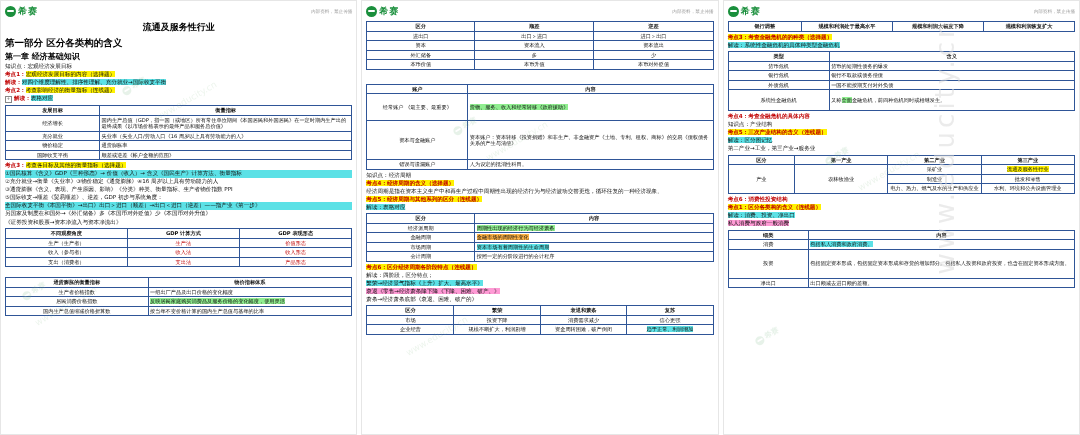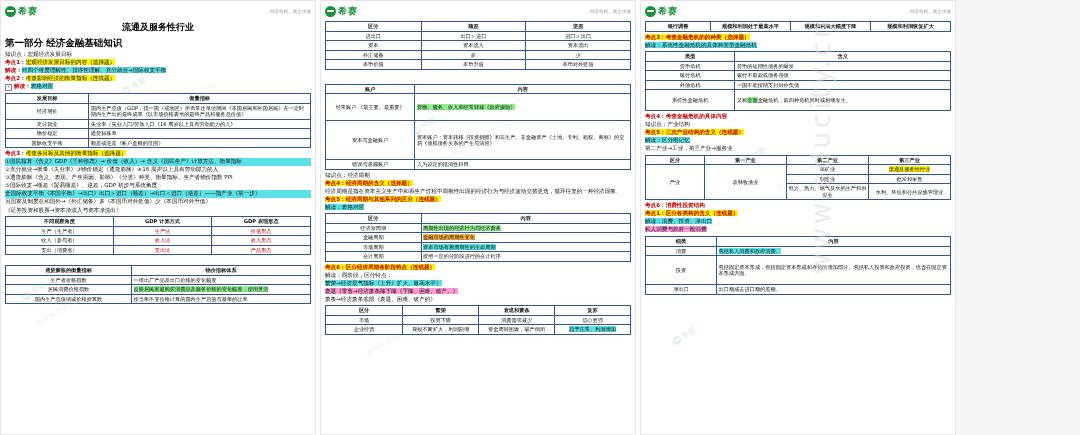--- a/index.html
+++ b/index.html
@@ -1,17 +1,17 @@
 <!DOCTYPE html>
 <html lang="zh"><head>
 <meta charset="utf-8">
 <style>
   html,body{margin:0;padding:0;background:#f5f5f5;}
   body{font-family:"DejaVu Sans","Liberation Sans",sans-serif;}
-  .page{width:956px;height:435px;position:relative;background:#ffffff;display:flex;gap:4px;padding:0;box-sizing:border-box;overflow:hidden;}
+  .page{width:1080px;height:435px;position:relative;background:#ffffff;display:flex;gap:4px;padding:0;box-sizing:border-box;overflow:hidden;}
   .col{flex:1;position:relative;background:#fff;border:1px solid #e6e6e6;box-sizing:border-box;overflow:hidden;padding:2px 4px 2px 4px;}
   
   .brandbar{display:flex;align-items:center;justify-content:space-between;height:16px;margin-bottom:2px;}
   .brand{display:flex;align-items:center;gap:2px;}
   .brand .logo{width:11px;height:11px;border-radius:50%;background:#1a8f3c;display:inline-block;position:relative;}
   .brand .logo::after{content:"";position:absolute;left:2px;top:4.5px;width:7px;height:2px;background:#fff;border-radius:1px;}
   .brand .bname{font-size:9px;font-weight:bold;color:#1a8f3c;letter-spacing:1px;}
   .brandnote{font-size:4.6px;color:#9a9a9a;white-space:nowrap;}
   
   .wm{position:absolute;pointer-events:none;opacity:.16;color:#8fbf8f;font-size:9px;transform:rotate(-30deg);white-space:nowrap;}
@@ -57,21 +57,22 @@
         <span class="t">希赛</span>
       </div>
     <div class="wm" style="left:150px;top:95px;">www.educity.cn</div>
     <div class="wm" style="left:30px;top:300px;">www.educity.cn</div>
     <div class="wmlogo" style="left:20px;top:285px;">
         <span class="l"></span>
         <span class="t">希赛</span>
       </div>
 
     <div class="doc-title">流通及服务性行业</div>
-    <div class="h1">第一部分 经济金融基础知识</div>
+    <div class="h1">第一部分 区分各类构的含义</div>
+    <div class="h2">第一章 经济基础知识</div>
     <div class="line">知识点：宏观经济发展目标</div>
 
     <div class="line"><span class="redb">考点1：</span><span class="hl-y">宏观经济发展目标的内容（选择题）</span></div>
     <div class="line"><span class="redb">解读：</span><span class="hl-c">对四个维度理解性、排序性理解、充分就业→国际收支平衡</span></div>
     <div class="line"><span class="redb">考点2：</span><span class="hl-y">考查影响经济的衡量指标（连线题）</span></div>
     <div class="line"><span class="plusbox">+</span><span class="redb">解读：</span><span class="hl-c">表格对应</span></div>
 
     <table>
       <tbody>
           <tr>

